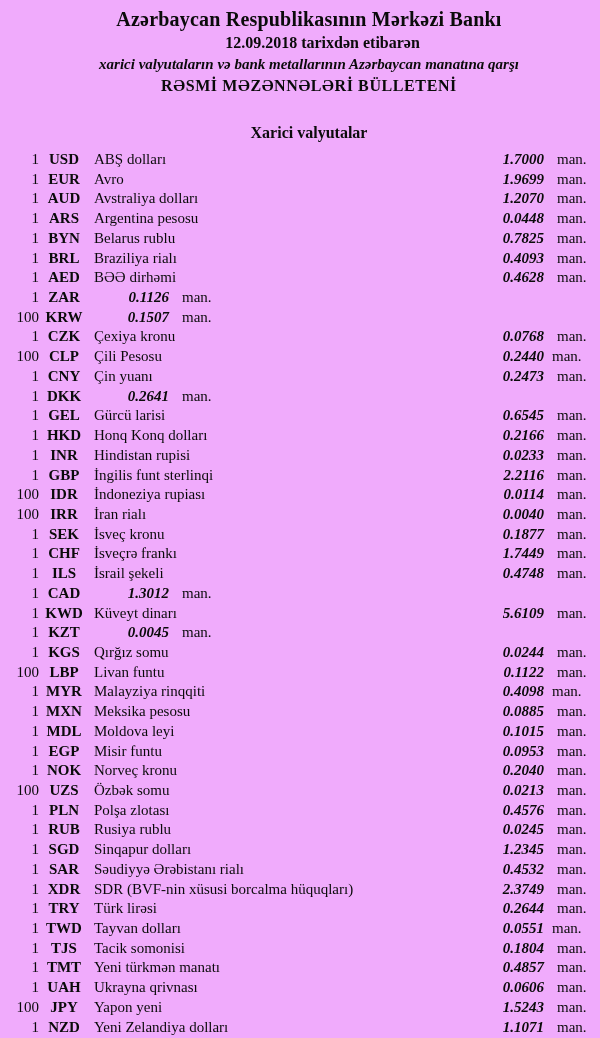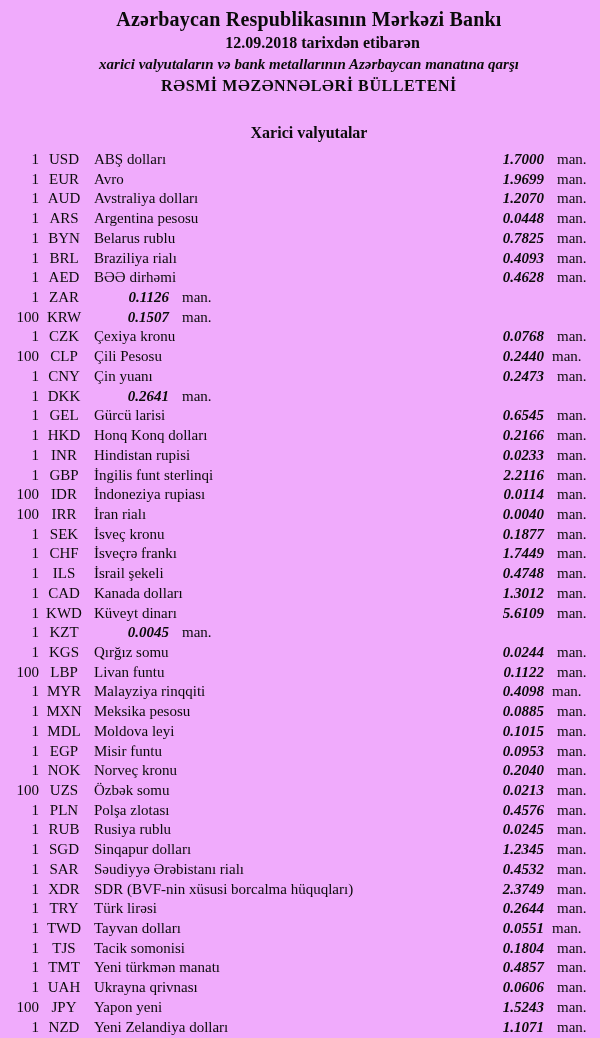--- a/index.html
+++ b/index.html
@@ -34,21 +34,21 @@
   .row {
     display: flex;
     height: 19.72px;
     line-height: 19.72px;
     font-size: 15px;
     padding-right: 15px;
     box-sizing: border-box;
     white-space: nowrap;
   }
   .qty  { width: 30px; text-align: right; flex: none; }
-  .code { width: 50px; text-align: center; flex: none; }
+  .code { width: 50px; text-align: center; flex: none; font-weight: bold; }
   .desc { flex: 1; padding-left: 5px; overflow: hidden; }
   .rate { width: 80px; text-align: right; flex: none; font-weight: bold; font-style: italic; }
   .gap  { width: 13px; flex: none; }
   .man  { width: 37px; flex: none; text-align: left; }
   .row.tight { padding-right: 20px; }
   .row.tight .gap { width: 8px; }
 </style>
 </head>
 <body>
 
@@ -252,21 +252,20 @@
     <span class="code">ILS</span>
     <span class="desc">İsrail şekeli</span>
     <span class="rate">0.4748</span>
     <span class="gap"></span>
     <span class="man">man.</span>
   </div>
 
   <div class="row">
     <span class="qty">1</span>
     <span class="code">CAD</span>
-    <span class="desc">Kanada dolları</span>
     <span class="rate">1.3012</span>
     <span class="gap"></span>
     <span class="man">man.</span>
   </div>
 
   <div class="row">
     <span class="qty">1</span>
     <span class="code">KWD</span>
     <span class="desc">Küveyt dinarı</span>
     <span class="rate">5.6109</span>

